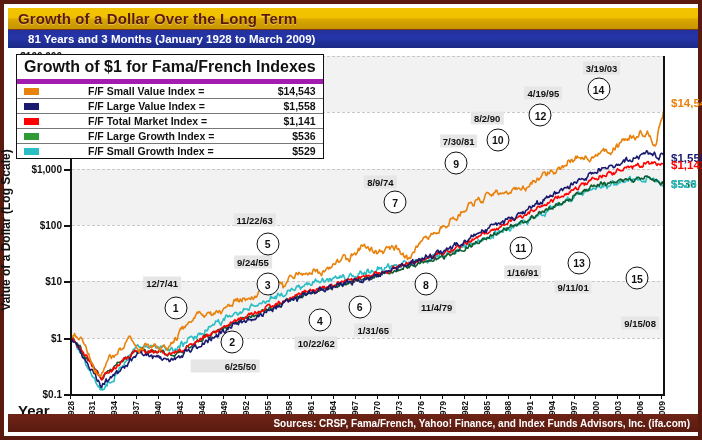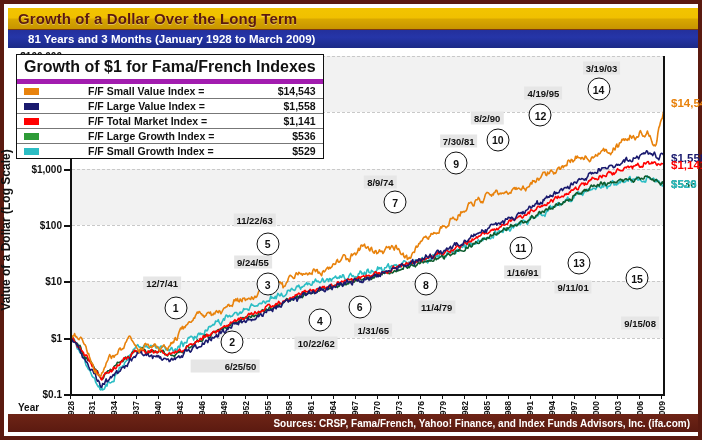--- a/index.html
+++ b/index.html
@@ -77,21 +77,21 @@
 
   
   .xtick-mark{position:absolute;width:0;height:5px;border-left:1px solid #111;}
   .xtick-label{
     position:absolute;font-size:8.5px;font-weight:bold;color:#111;
     writing-mode:vertical-rl;transform:rotate(180deg);
     white-space:nowrap;letter-spacing:0px;
   }
   #xlabel{
     position:absolute;left:10px;top:354px;
-    font-size:10px;font-weight:bold;color:#111;
+    font-size:15px;font-weight:bold;color:#111;
   }
 
   
   #legend{
     position:absolute;left:8px;top:6px;
     background:#FFFFFF;border:1px solid #111;
     font-size:10.5px;z-index:30;
   }
   #legend .lg-head{
     padding:3px 7px 3px 7px;font-weight:bold;font-size:16px;color:#111;

